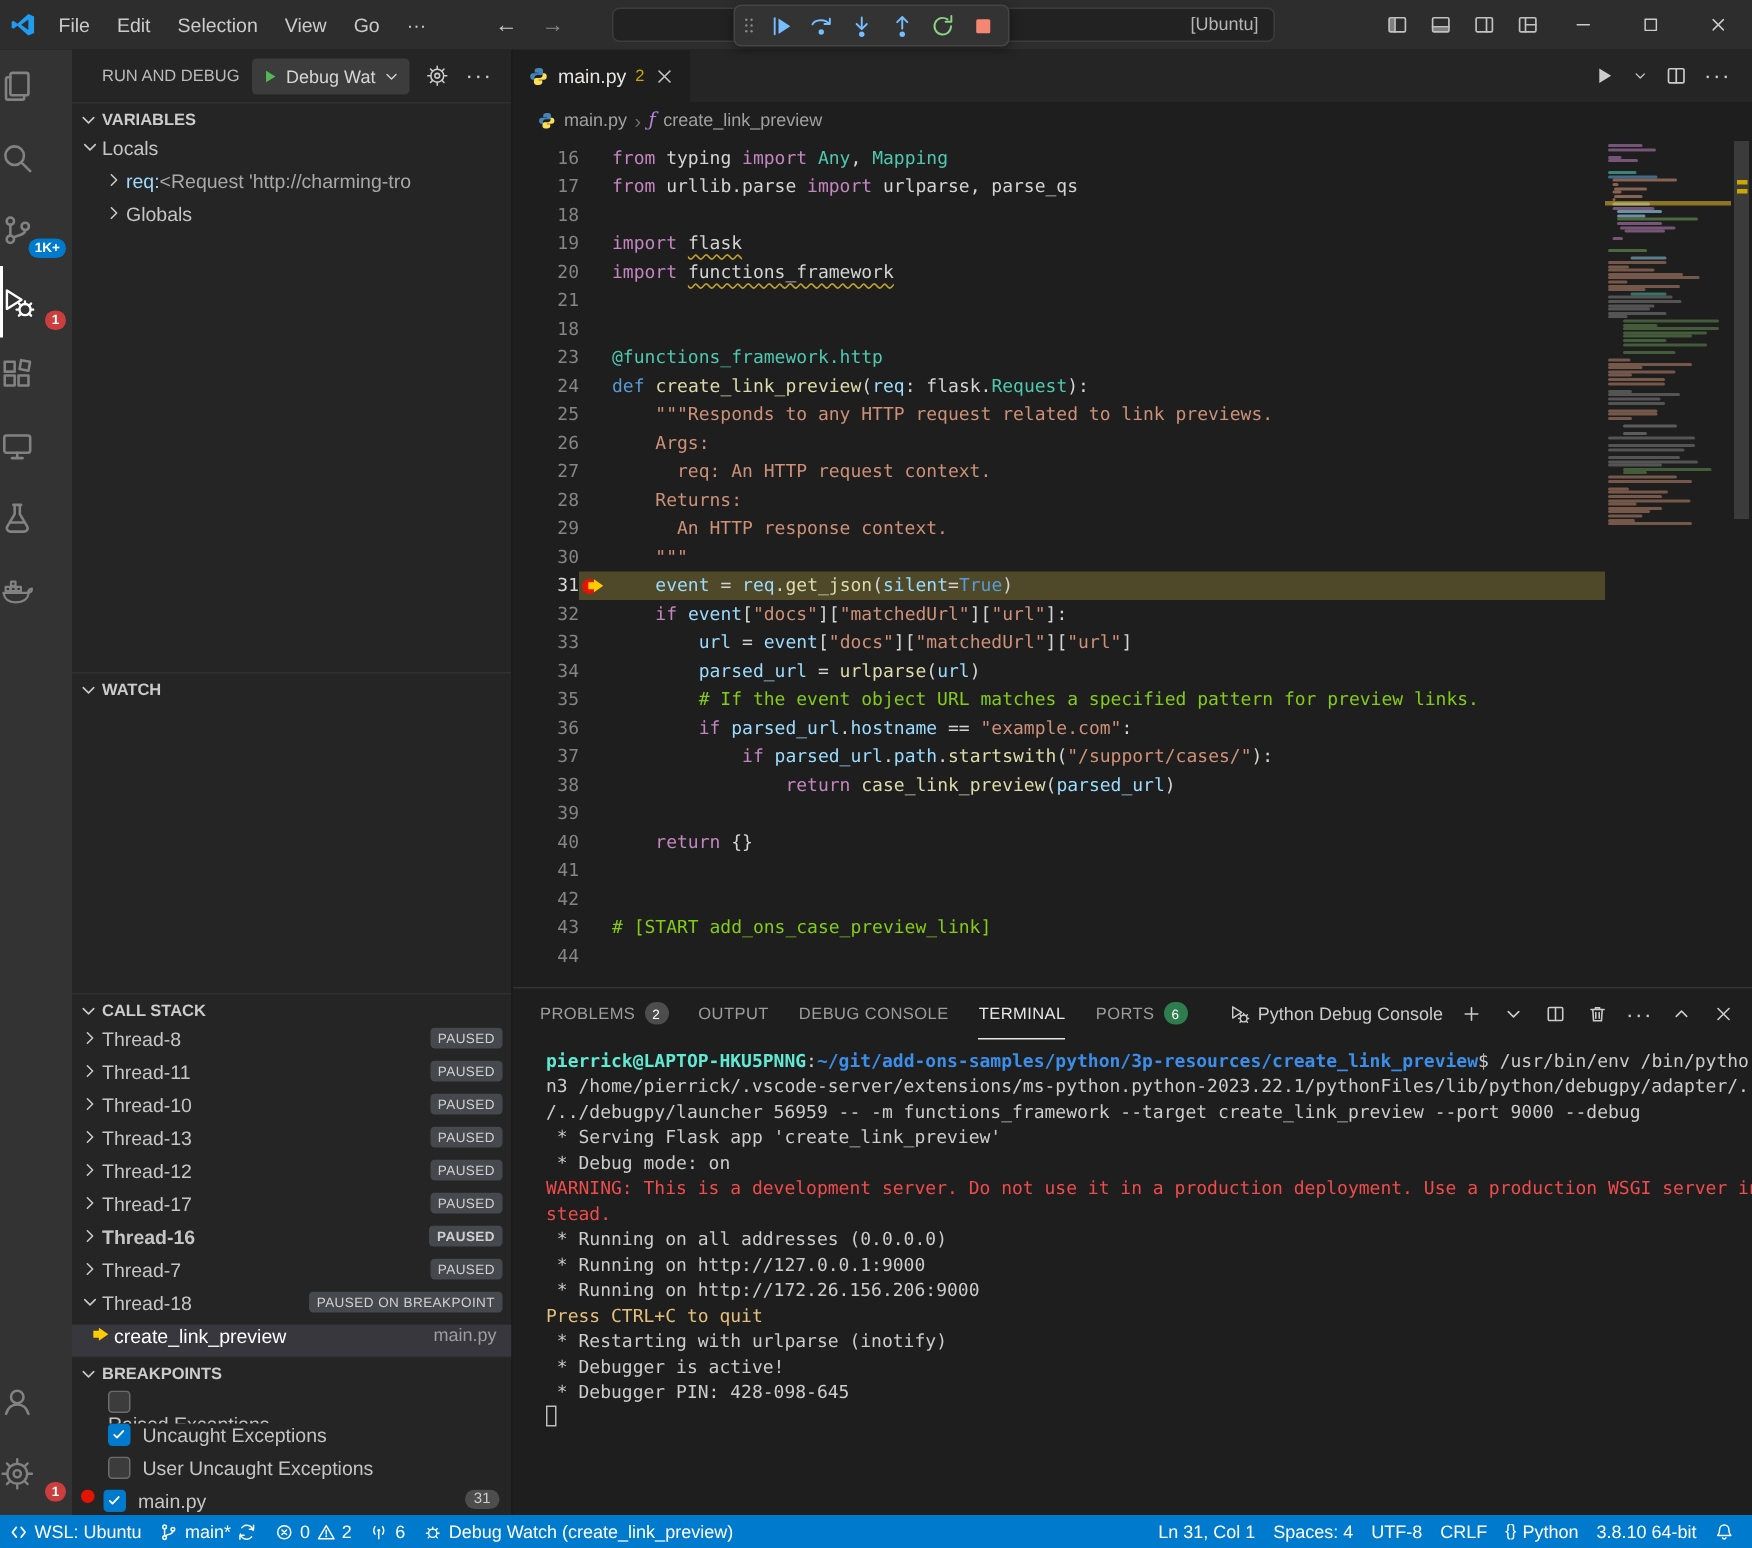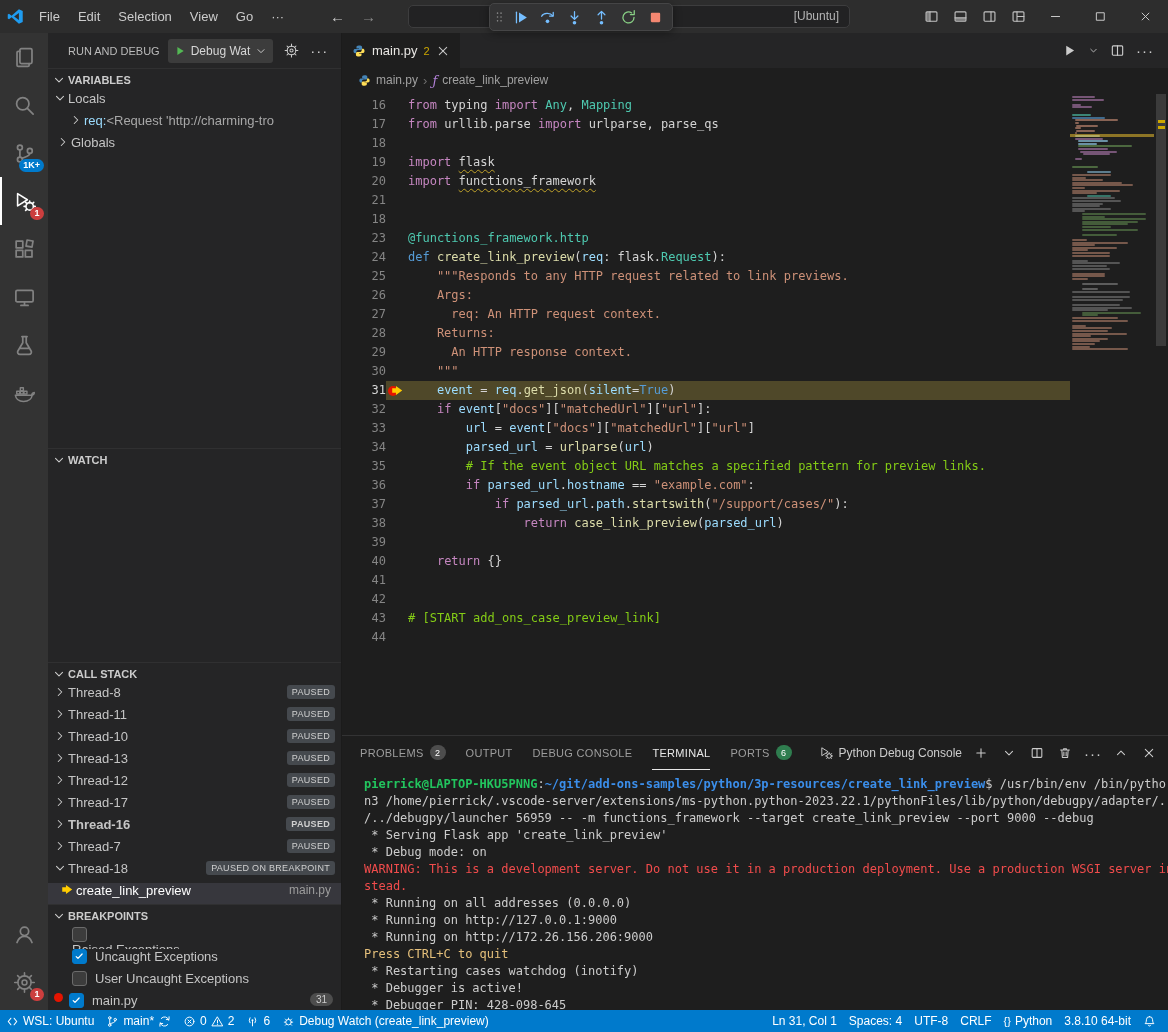--- a/index.html
+++ b/index.html
@@ -27,21 +27,21 @@
   .dbg-btn svg{width:17px;height:17px}
   .tb-right{margin-left:auto;display:flex;align-items:center;height:33px}
   .tb-icon{width:29px;height:33px;color:#c2c2c2}
   .tb-icon svg{width:15px;height:15px}
   .win-btn{width:45px;height:33px;color:#cccccc}
   .win-btn svg{width:13px;height:13px}
 
   
   .workbench{display:flex;height:977px}
   .activitybar{width:48px;background:#333333;display:flex;flex-direction:column;align-items:center;padding-bottom:4px}
-  .act-item{width:48px;height:48px;display:flex;align-items:center;justify-content:center;color:#828282;position:relative}
+  .act-item{width:48px;height:48px;display:flex;align-items:center;color:#828282;position:relative}
   .act-item.active{color:#fdfdfd;box-shadow:inset 2px 0 0 #ffffff}
   .act-item .ic svg{width:23px;height:23px}
   .act-badge{position:absolute;right:4px;bottom:5px;background:#007acc;color:#fff;font-size:9px;line-height:1;border-radius:9px;padding:2px 4px;min-width:14px;text-align:center;font-weight:bold}
   .act-bottom{margin-top:auto;display:flex;flex-direction:column;align-items:center;width:100%}
 
   
   .sidebar{width:293px;background:#252526;display:flex;flex-direction:column;overflow:hidden;color:#c5c5c5}
   .sb-top{height:35px;display:flex;align-items:center;padding:0 8px 0 20px;gap:8px;flex:none}
   .sb-title{font-size:11px;color:#bbbbbb;white-space:nowrap}
   .debug-config{display:flex;align-items:center;height:24px;background:#3c3c3c;border-radius:3px;padding:0 6px;gap:5px;color:#d6d6d6;font-size:12px;white-space:nowrap}
@@ -98,21 +98,21 @@
   .arrow svg{width:13px;height:13px}
   .tk-u{text-decoration:underline;text-decoration-style:wavy;text-decoration-color:#bfa22a;text-decoration-thickness:1px;text-underline-offset:3px}
   .minimap{position:absolute;top:0;right:14px;width:84px;bottom:0}
   .mm-bar{position:absolute;height:2px;border-radius:1px}
   .mm-cur{position:absolute;left:0;right:0;height:3px;background:rgba(234,190,45,.55)}
   .scroll-v{position:absolute;top:0;right:0;width:14px;bottom:0}
   .thumb{position:absolute;top:2px;right:2px;width:10px;height:252px;background:rgba(121,121,121,.32)}
   .ovr{position:absolute;right:3px;width:7px;height:2.5px;background:#cca700}
 
   
-  .panel{height:275px;border-top:1px solid #333334;display:flex;flex-direction:column;flex:none}
+  .panel{height:352px;border-top:1px solid #333334;display:flex;flex-direction:column;flex:none}
   .panel-top{height:34px;display:flex;align-items:center;padding:0 10px 0 18px;flex:none}
   .panel-tabs{display:flex;height:100%}
   .p-tab{margin-right:20px;font-size:11px;color:#9d9d9d;display:flex;align-items:center;gap:6px;border-bottom:1px solid transparent;letter-spacing:.3px;height:100%}
   .p-tab.active{color:#e7e7e7;border-bottom-color:#e7e7e7}
   .p-badge{background:#4d4d4d;color:#ffffff;font-size:9px;min-width:16px;height:15px;border-radius:8px;display:flex;align-items:center;justify-content:center;padding:0 4px}
   .panel-actions{margin-left:auto;display:flex;align-items:center;gap:10px;color:#cccccc;font-size:12px}
   .term-label{display:flex;align-items:center;gap:6px}
   .panel-actions .ic svg{width:14px;height:14px}
   .pa-btn{width:18px}
   .terminal{flex:1;padding:6px 8px 0 22px;font-family:"DejaVu Sans Mono",monospace;font-size:12px;line-height:17px;overflow:hidden}
@@ -121,21 +121,21 @@
   .cursor{display:inline-block;width:7px;height:14px;border:1px solid #bbbbbb;vertical-align:-2px}
 
   
   .statusbar{height:22px;background:#007acc;display:flex;align-items:center;color:#ffffff;font-size:12px;padding-right:6px}
   .sb-left,.sb-right{display:flex;align-items:center;height:22px}
   .sb-right{margin-left:auto}
   .sb-item{display:flex;align-items:center;gap:4px;padding:0 6px;height:22px;white-space:nowrap}
   .sb-item .ic svg{width:13px;height:13px}
   .sb-item .txt{font-size:11px}
 </style>
-<style>.tk-k{color:#C586C0}.tk-d{color:#569CD6}.tk-f{color:#DCDCAA}.tk-t{color:#4EC9B0}.tk-s{color:#CE9178}.tk-c{color:#84cc16}.tk-v{color:#9CDCFE}.tk-p{color:#D4D4D4}.tk-u{color:#D4D4D4}.ts-g{color:#22c55e}.ts-b{color:#3b8eea}.ts-r{color:#f14c4c}.ts-y{color:#e5c07b}.ts-w{color:#cccccc}</style></head>
+<style>.tk-k{color:#C586C0}.tk-d{color:#569CD6}.tk-f{color:#DCDCAA}.tk-t{color:#4EC9B0}.tk-s{color:#CE9178}.tk-c{color:#84cc16}.tk-v{color:#9CDCFE}.tk-p{color:#D4D4D4}.tk-u{color:#D4D4D4}.ts-g{color:#5eead4}.ts-b{color:#3b8eea}.ts-r{color:#f14c4c}.ts-y{color:#e5c07b}.ts-w{color:#cccccc}</style></head>
 <body>
 
 <div class="titlebar">
   <span class="logo ic">
       <svg viewBox="0 0 16 16">
         <path fill="#1F9CF0" fill-rule="evenodd" d="M11.2 1.2L4.3 7.4 1.9 5.5l-1.2.6v3.8l1.2.6 2.4-1.9 6.9 6.2 3.6-1.7V2.9zM11.2 4.7v6.6L6.7 8z"></path>
       </svg>
     </span>
   <div class="menubar">
       <span class="menu-item">File</span>
@@ -392,21 +392,21 @@
           </div>
           <div class="row" style="padding-left: 20px;">
             <span class="ic chev">
               <svg viewBox="0 0 16 16" fill="none" stroke="currentColor" stroke-width="1.2" stroke-linecap="round" stroke-linejoin="round">
                 <path d="M6 4l4 4-4 4"></path>
               </svg>
             </span>
             <span class="var-name">req:</span>
             <span class="var-value"> &lt;Request 'http://charming-tro</span>
           </div>
-          <div class="row" style="padding-left: 7px;">
+          <div class="row" style="padding-left: 20px;">
             <span class="ic chev">
               <svg viewBox="0 0 16 16" fill="none" stroke="currentColor" stroke-width="1.2" stroke-linecap="round" stroke-linejoin="round">
                 <path d="M6 4l4 4-4 4"></path>
               </svg>
             </span>
             <span>Globals</span>
           </div>
         </div>
     </div>
 
@@ -821,21 +821,21 @@
           <div class="tl"><span class="ts-w">n3 /home/pierrick/.vscode-server/extensions/ms-python.python-2023.22.1/pythonFiles/lib/python/debugpy/adapter/..</span></div>
           <div class="tl"><span class="ts-w">/../debugpy/launcher 56959 -- -m functions_framework --target create_link_preview --port 9000 --debug</span></div>
           <div class="tl"><span class="ts-w"> * Serving Flask app 'create_link_preview'</span></div>
           <div class="tl"><span class="ts-w"> * Debug mode: on</span></div>
           <div class="tl"><span class="ts-r">WARNING: This is a development server. Do not use it in a production deployment. Use a production WSGI server in</span></div>
           <div class="tl"><span class="ts-r">stead.</span></div>
           <div class="tl"><span class="ts-w"> * Running on all addresses (0.0.0.0)</span></div>
           <div class="tl"><span class="ts-w"> * Running on http://127.0.0.1:9000</span></div>
           <div class="tl"><span class="ts-w"> * Running on http://172.26.156.206:9000</span></div>
           <div class="tl"><span class="ts-y">Press CTRL+C to quit</span></div>
-          <div class="tl"><span class="ts-w"> * Restarting cases watchdog (inotify)</span></div>
+          <div class="tl"><span class="ts-w"> * Restarting with urlparse (inotify)</span></div>
           <div class="tl"><span class="ts-w"> * Debugger is active!</span></div>
           <div class="tl"><span class="ts-w"> * Debugger PIN: 428-098-645</span></div>
           <div class="tl"><span class="cursor"></span></div>
         </div>
     </div>
   </div>
 </div>
 
 <div class="statusbar">
   <div class="sb-left">

